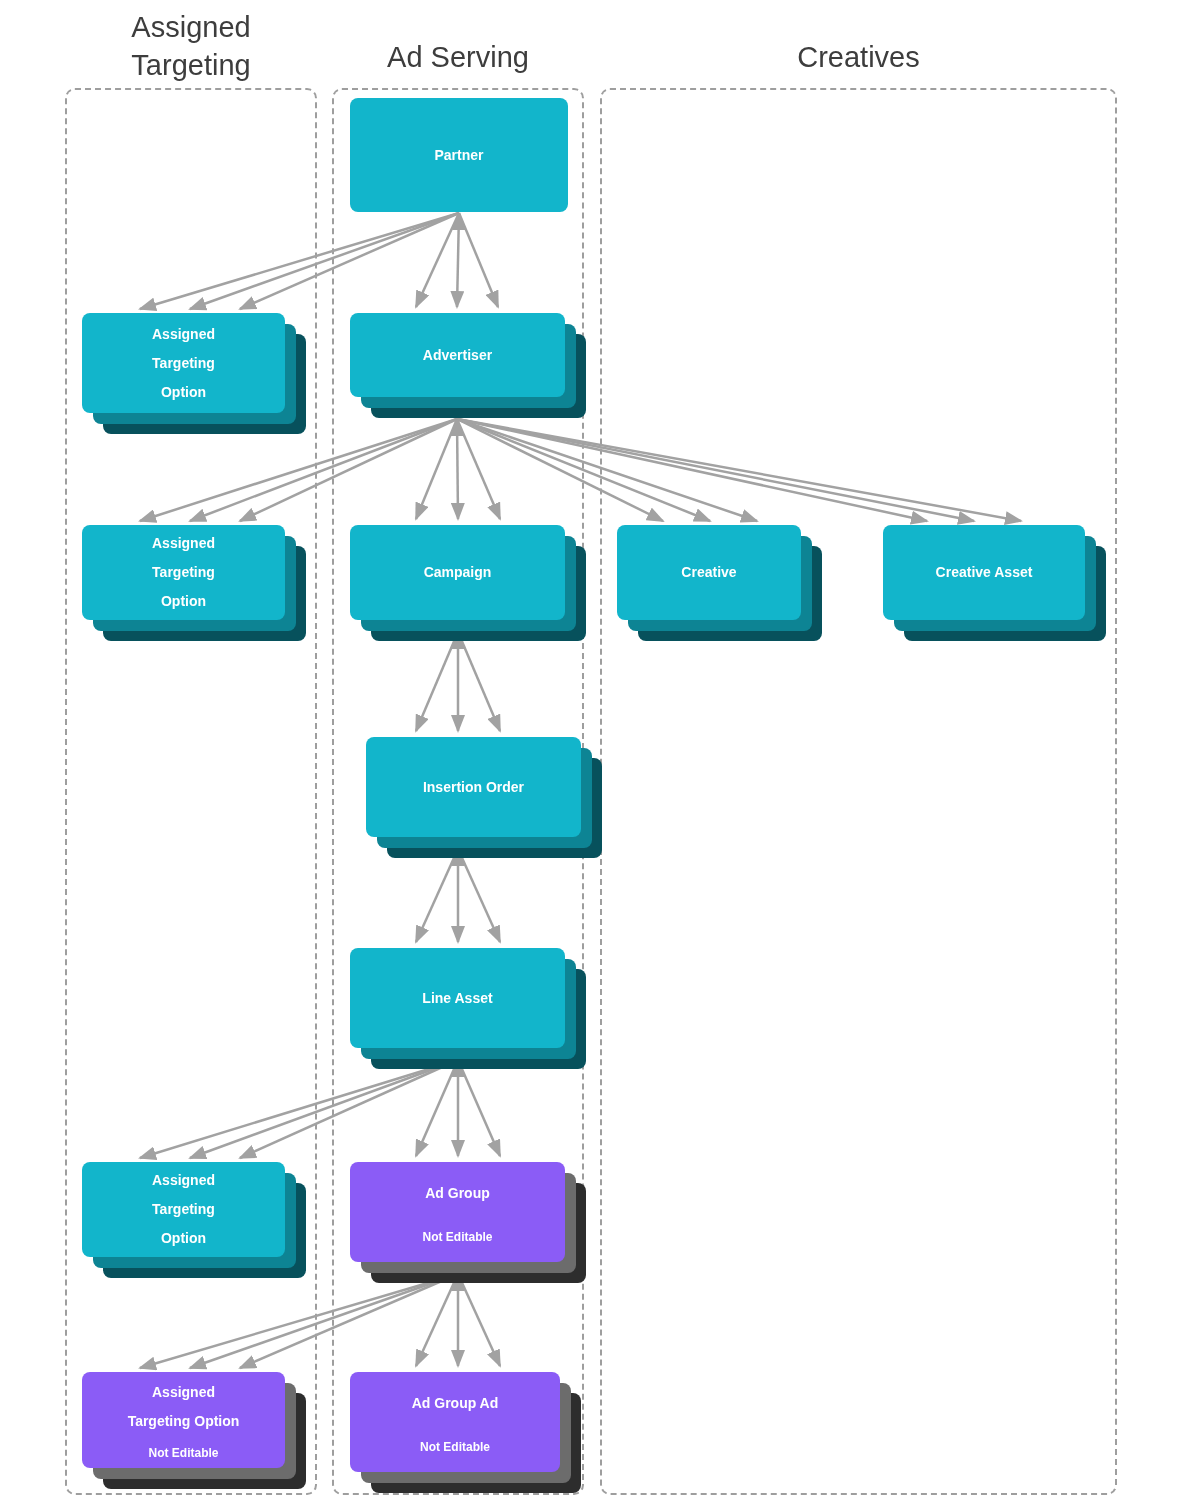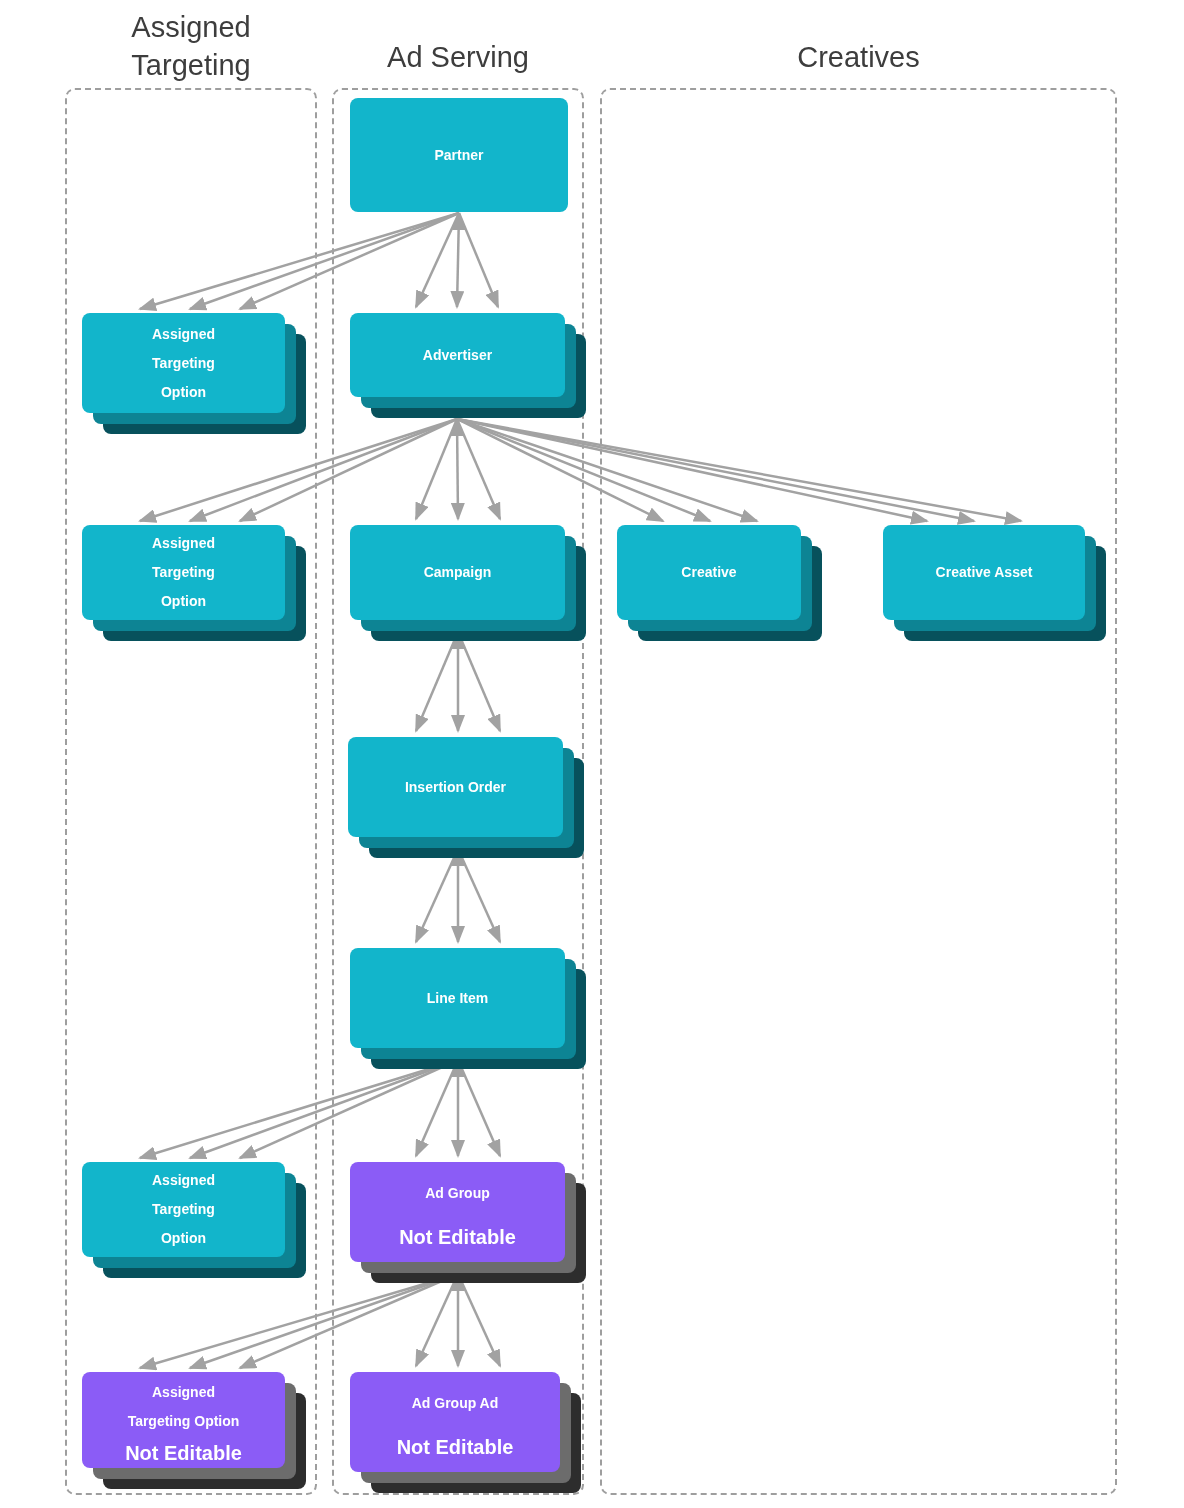--- a/index.html
+++ b/index.html
@@ -16,33 +16,33 @@
     border:2px dashed #9e9e9e; border-radius:10px; z-index:1;
     background:transparent;
   }
   .arrows { position:absolute; left:0; top:0; z-index:2; }
   .node {
     position:absolute; z-index:3; border-radius:8px;
     display:flex; flex-direction:column; align-items:center; justify-content:center;
     text-align:center; color:#ffffff; font-weight:bold;
   }
   .node-label { font-size:14px; line-height:29px; white-space:pre-line; }
-  .node-sub   { font-size:20px; line-height:18px; margin-top:20px; }
+  .node-sub   { font-size:12px; line-height:18px; margin-top:20px; }
   .cyan  { background:#12b5cb; box-shadow: 11px 11px 0 #0d8494, 21px 21px 0 #07515c; }
   .gray  { background:#8b5cf6; box-shadow: 11px 11px 0 #6c6c6c, 21px 21px 0 #2d2d2d; }
   .single { background:#12b5cb; box-shadow:none; }
   
   #n-partner        { left:350px; top:98px;  width:218px; height:114px; }
   #n-ato-partner    { left:82px;  top:313px; width:203px; height:100px; }
   #n-advertiser     { left:350px; top:313px; width:215px; height:84px; }
   #n-ato-advertiser { left:82px;  top:525px; width:203px; height:95px; }
   #n-campaign       { left:350px; top:525px; width:215px; height:95px; }
   #n-creative       { left:617px; top:525px; width:184px; height:95px; }
   #n-creative-asset { left:883px; top:525px; width:202px; height:95px; }
-  #n-insertion-order{ left:348px; top:737px; width:215px; height:100px; }
+  #n-insertion-order{ left:366px; top:737px; width:215px; height:100px; }
   #n-line-item      { left:350px; top:948px; width:215px; height:100px; }
   #n-ato-line-item  { left:82px;  top:1162px; width:203px; height:95px; }
   #n-ad-group       { left:350px; top:1162px; width:215px; height:100px; }
   #n-ato-ad-group   { left:82px;  top:1372px; width:203px; height:96px; }
   #n-ad-group-ad    { left:350px; top:1372px; width:210px; height:100px; }
   #h-assigned-targeting { left:65px;  width:252px; top:8px;  }
   #h-ad-serving         { left:332px; width:252px; top:38px; }
   #h-creatives          { left:600px; width:517px; top:38px; }
   #rect-assigned-targeting { left:65px;  width:248px; }
   #rect-ad-serving         { left:332px; width:248px; }
@@ -156,21 +156,21 @@
 
   <div class="node cyan" id="n-creative-asset">
     <div class="node-label">Creative Asset</div>
   </div>
 
   <div class="node cyan" id="n-insertion-order">
     <div class="node-label">Insertion Order</div>
   </div>
 
   <div class="node cyan" id="n-line-item">
-    <div class="node-label">Line Item</div>
+    <div class="node-label">Line Asset</div>
   </div>
 
   <div class="node cyan" id="n-ato-line-item">
     <div class="node-label">Assigned
 Targeting
 Option</div>
   </div>
 
   <div class="node gray" id="n-ad-group">
     <div class="node-label">Ad Group</div>

